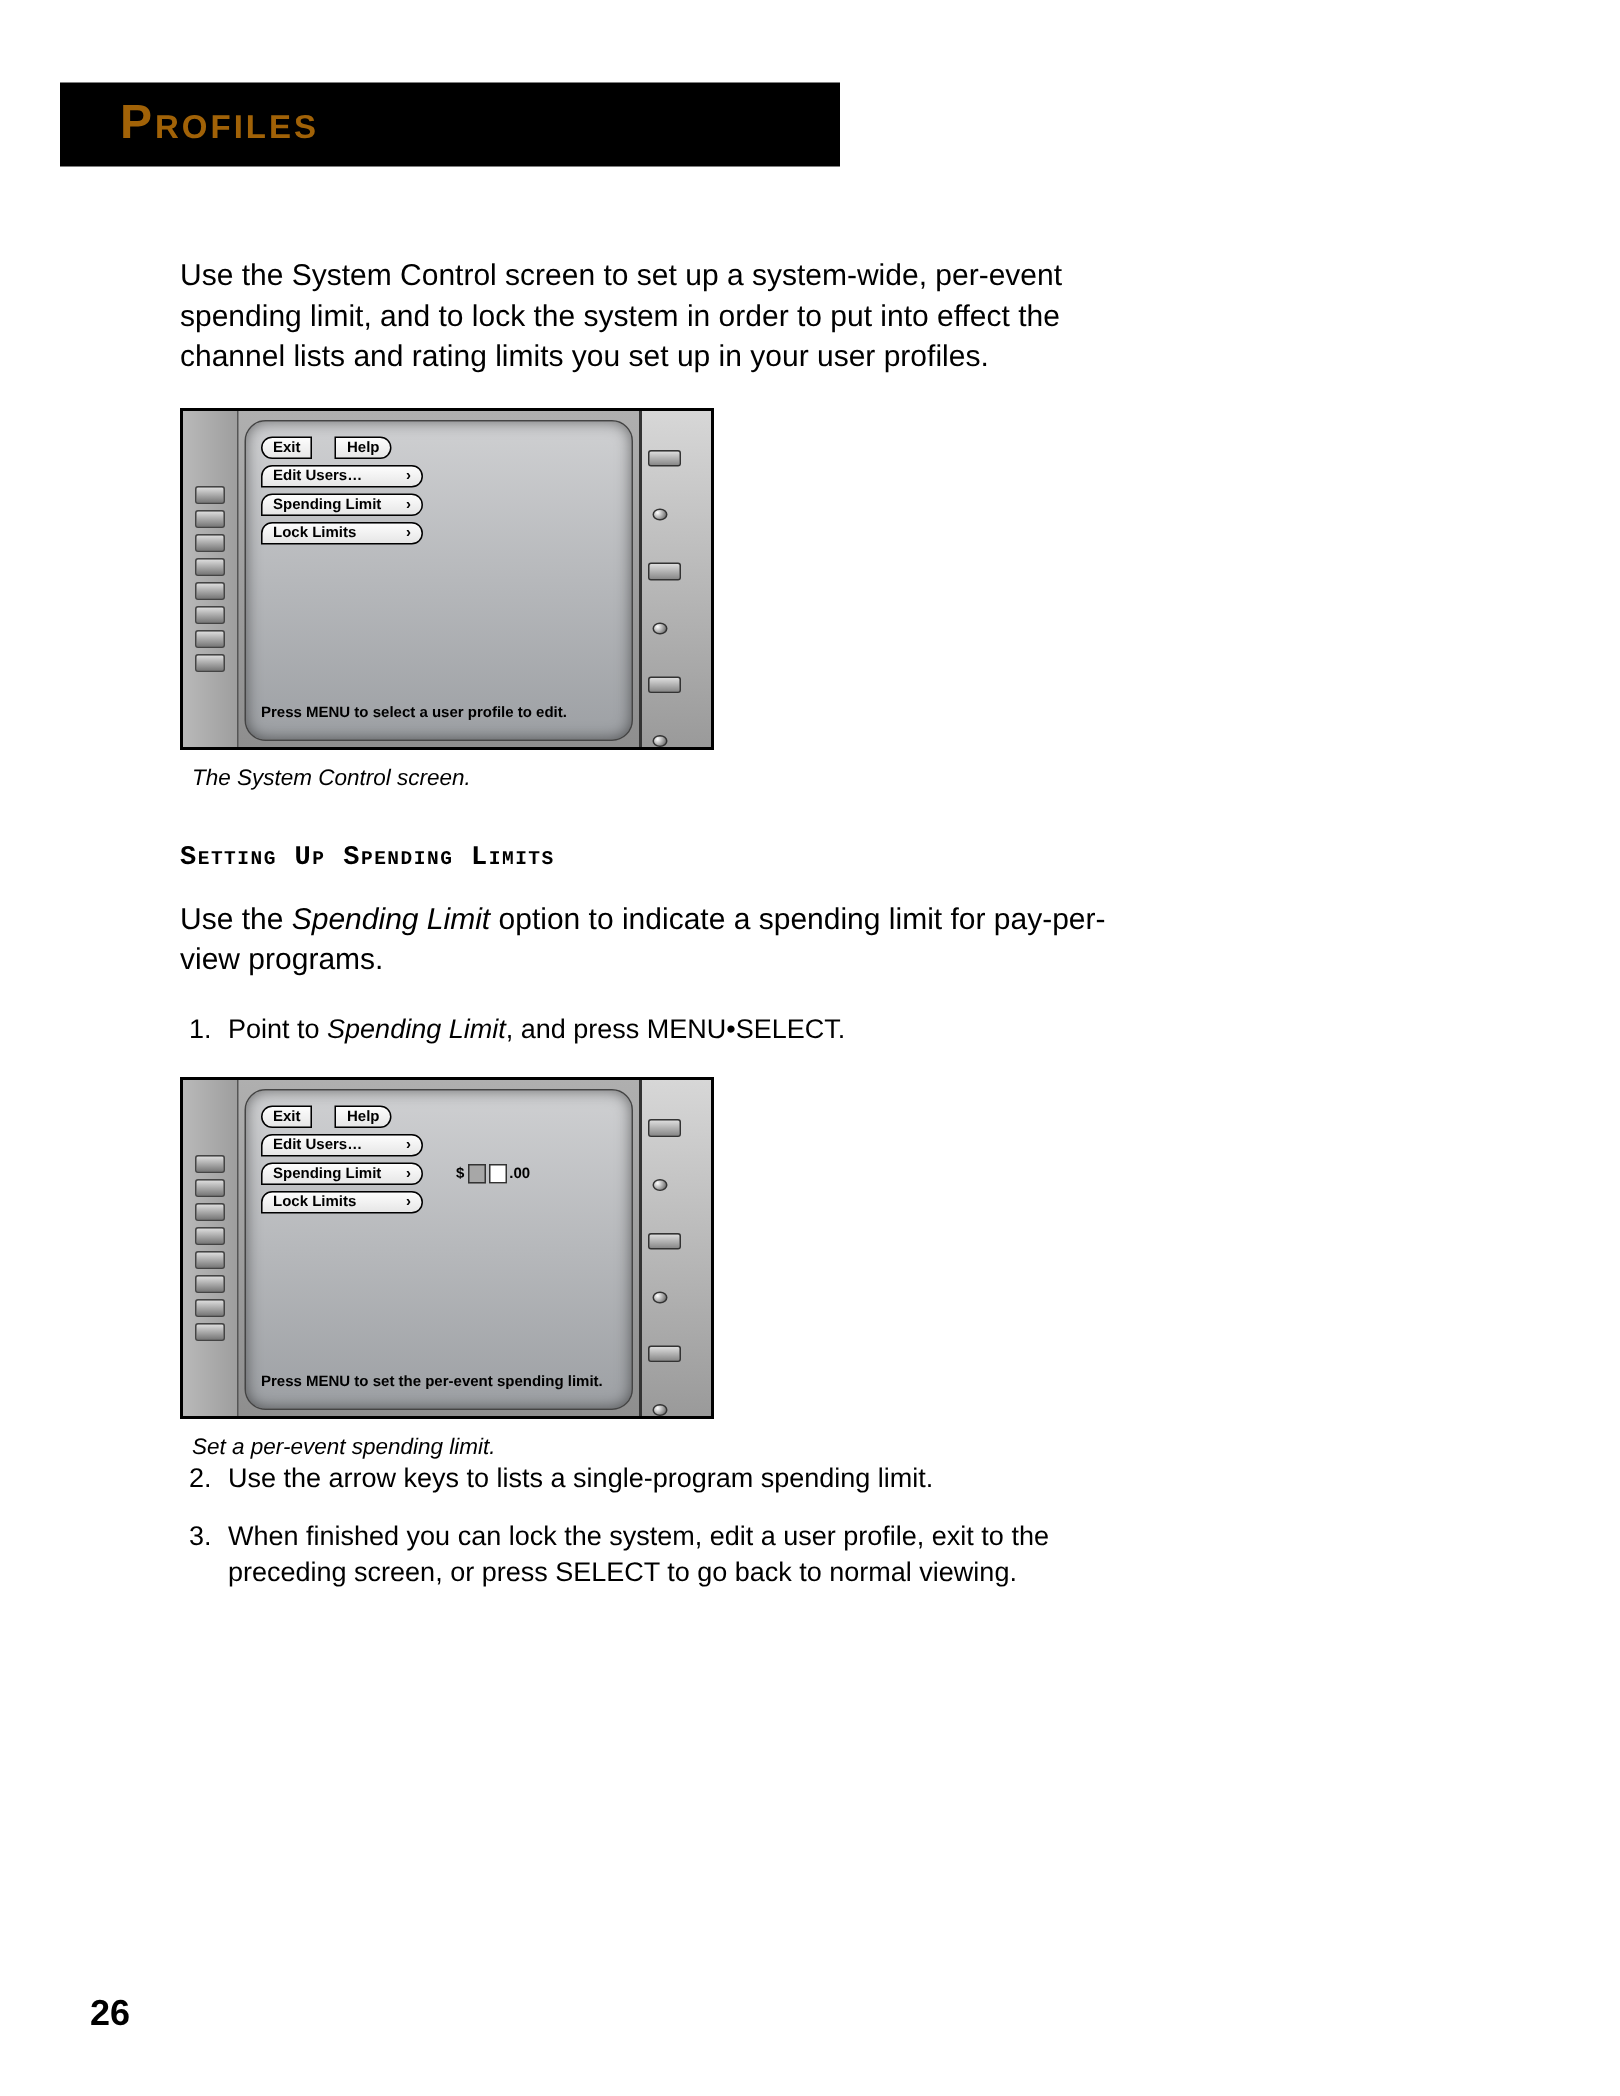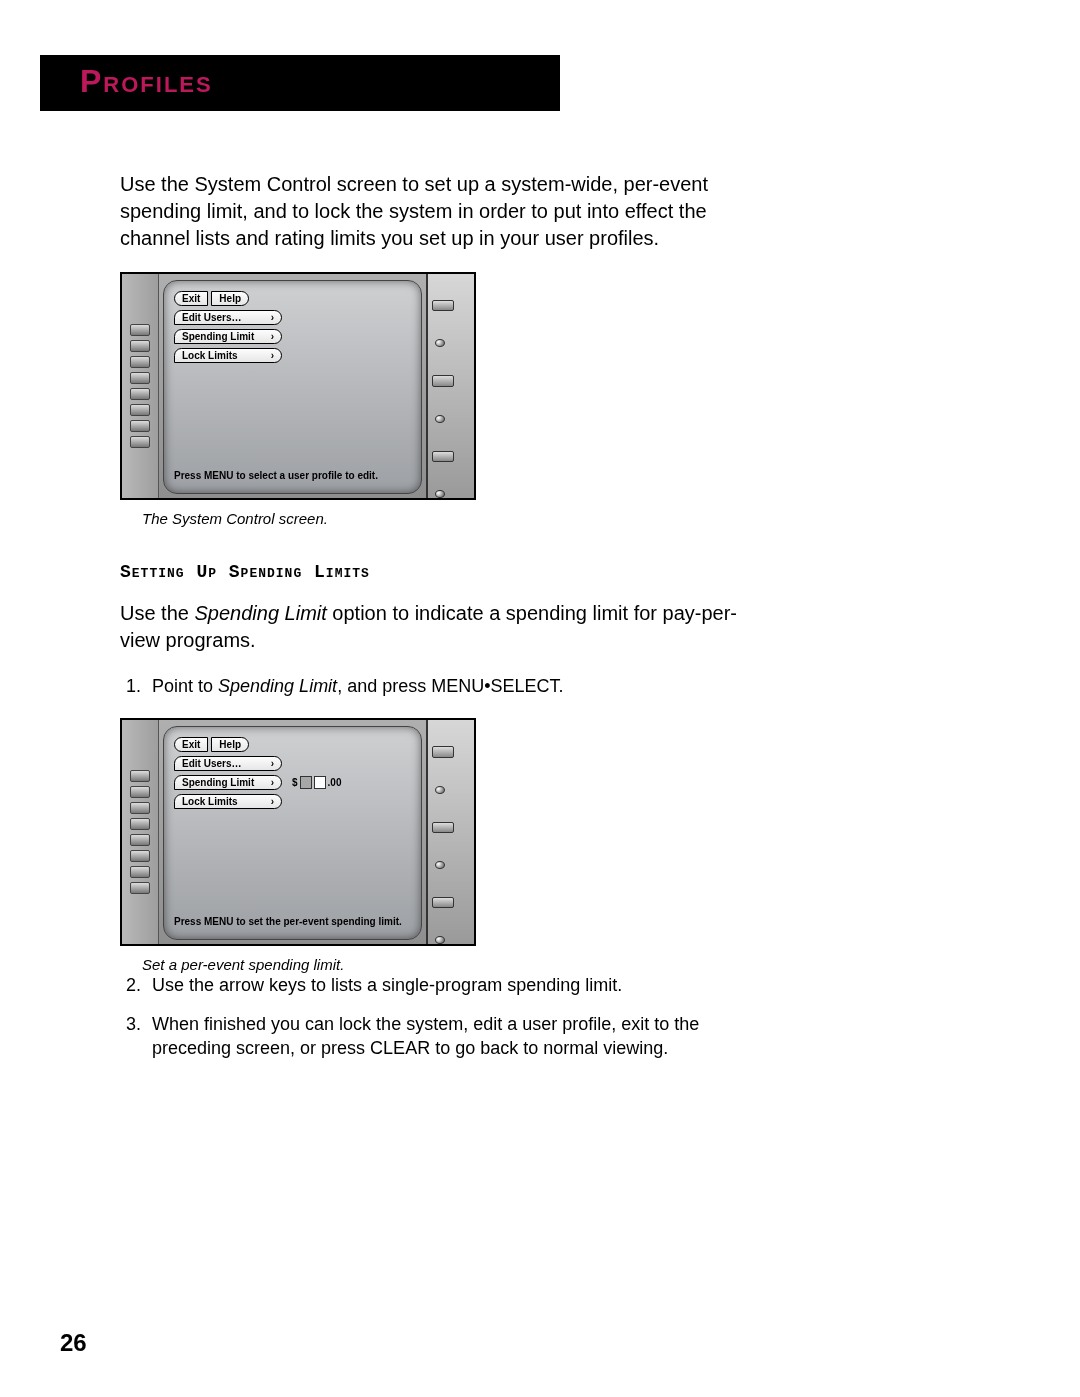--- a/index.html
+++ b/index.html
@@ -32,21 +32,21 @@
     background: #000;
   }
   .profiles-label {
     position: absolute;
     left: 40px;
     top: 8px;
     font-family: "Trebuchet MS", "Segoe UI", sans-serif;
     font-weight: 700;
     font-size: 32px;
     letter-spacing: 2px;
-    color: #be185d;
+    color: #a16207;
     font-variant: small-caps;
   }
   .content {
     margin-left: 40px;
     max-width: 620px;
   }
   h2.section-head {
     font-family: "Trebuchet MS", "Segoe UI", sans-serif;
     font-weight: 700;
     font-size: 24px;
@@ -72,21 +72,21 @@
     font-size: 18px;
     line-height: 1.35;
     margin: 0 0 20px 0;
     padding-left: 26px;
   }
   ol.steps li { margin-bottom: 14px; padding-left: 6px; }
   .caption {
     font-family: Arial, sans-serif;
     font-style: italic;
     font-size: 15px;
-    margin: 10px 0 0 22px;
+    margin: 10px 0 0 8px;
     color: #000;
   }
   .page-number {
     position: absolute;
     left: 60px;
     bottom: 40px;
     font-size: 24px;
     font-weight: 700;
   }
 
@@ -163,21 +163,21 @@
   }
   .rslot {
     width: 20px; height: 12px;
     background: linear-gradient(#ddd,#888);
     border: 1px solid #333;
     border-radius: 2px;
   }
 
   .pill-row {
     display: flex;
-    gap: 4px;
+    gap: 16px;
     align-items: center;
     margin-bottom: 4px;
   }
   .pill {
     display: inline-flex;
     align-items: center;
     border: 1px solid #000;
     border-radius: 8px;
     background: linear-gradient(#fdfdfd,#e6e6e6);
     padding: 1px 7px;
@@ -352,19 +352,19 @@
             <div class="peg"></div>
           <div class="rslot"></div>
             <div class="peg"></div>
         </div>
       </div>
       <div class="caption">Set a per-event spending limit.</div>
     </div>
 
     <ol class="steps" start="2">
       <li>Use the arrow keys to lists a single-program spending limit.</li>
-      <li>When finished you can lock the system, edit a user profile, exit to the preceding screen, or press CLEAR to go back to normal viewing.</li>
+      <li>When finished you can lock the system, edit a user profile, exit to the preceding screen, or press SELECT to go back to normal viewing.</li>
     </ol>
 
   </div>
 
   <div class="page-number">26</div>
 </div>
 
 </body></html>

